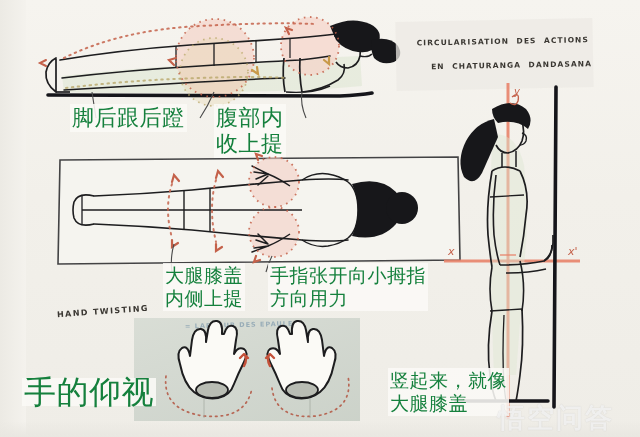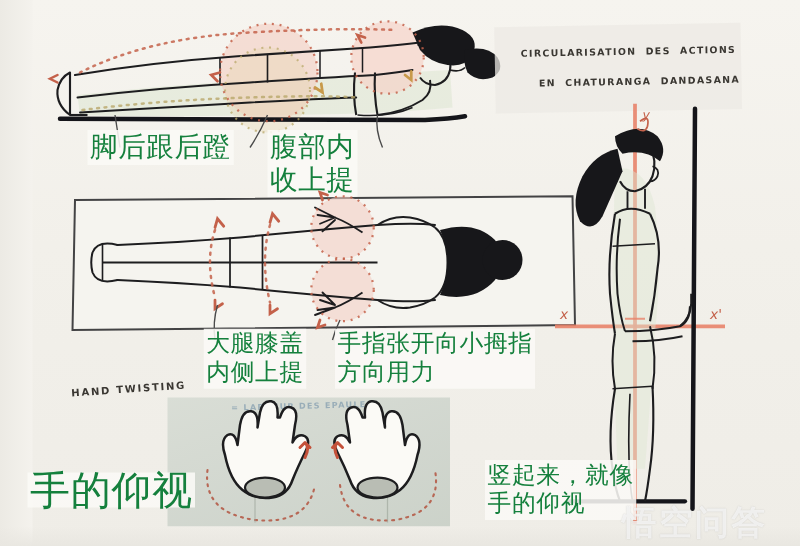--- a/index.html
+++ b/index.html
@@ -294,17 +294,17 @@
     <path d="M80,180 L96,180" stroke="#e8836a" stroke-width="1.6" fill="none" opacity="0.8"></path>
 
     <path d="M92,22 q8,-6 6,4 q-2,6 -8,2" stroke="#c4614a" stroke-width="1.4" fill="none"></path>
 
     <text x="28" y="180" font-family="DejaVu Sans, sans-serif" font-size="11" font-style="italic" fill="#c4614a">x</text>
     <text x="148" y="180" font-family="DejaVu Sans, sans-serif" font-size="11" font-style="italic" fill="#c4614a">x'</text>
     <text x="94" y="20" font-family="DejaVu Sans, sans-serif" font-size="10" font-style="italic" fill="#c4614a">y</text>
   </svg>
 
   <div class="cn-label" style="left:388px;top:368px;">竖起来，就像
-手的仰视</div>
+大腿膝盖</div>
 
   <div class="watermark" style="left:498px;top:400px;">悟空问答</div>
 
 </div>
 
 </body></html>

